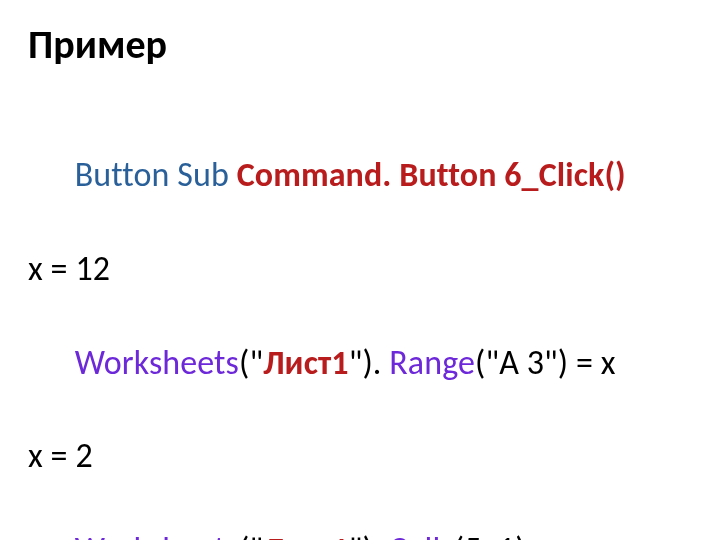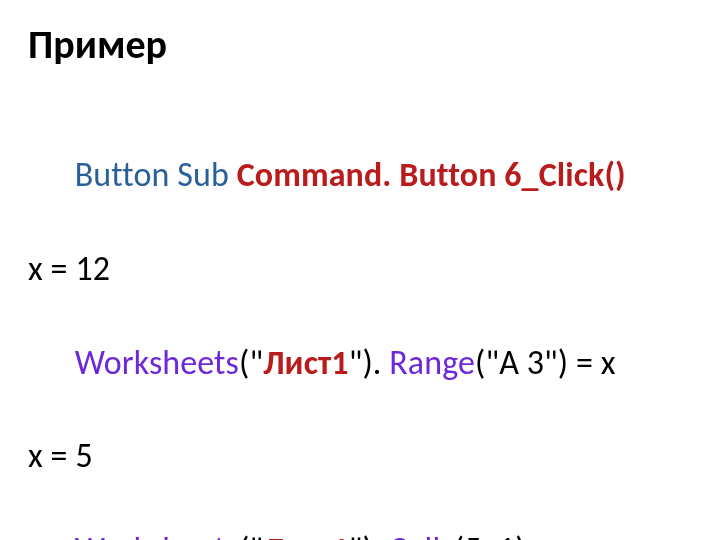--- a/index.html
+++ b/index.html
@@ -44,20 +44,20 @@
     <div class="line">
       <span class="kw-blue">Button Sub</span><span class="plain"> </span><span class="bold">Command. Button 6_Click()</span>
     </div>
 
     <div class="line plain">x = 12</div>
 
     <div class="line">
       <span class="kw-green">Worksheets</span><span class="plain">("</span><span class="bold">Лист1</span><span class="plain">"). </span><span class="kw-green">Range</span><span class="plain">("A 3") = x</span>
     </div>
 
-    <div class="line plain">x = 5</div>
+    <div class="line plain">x = 2</div>
 
     <div class="line">
       <span class="kw-green">Worksheets</span><span class="plain">("</span><span class="bold">Лист1</span><span class="plain">"). </span><span class="kw-green">Cells</span><span class="plain">(5, 1) = x</span>
     </div>
 
   </div>
 </div>
 
 </body></html>

